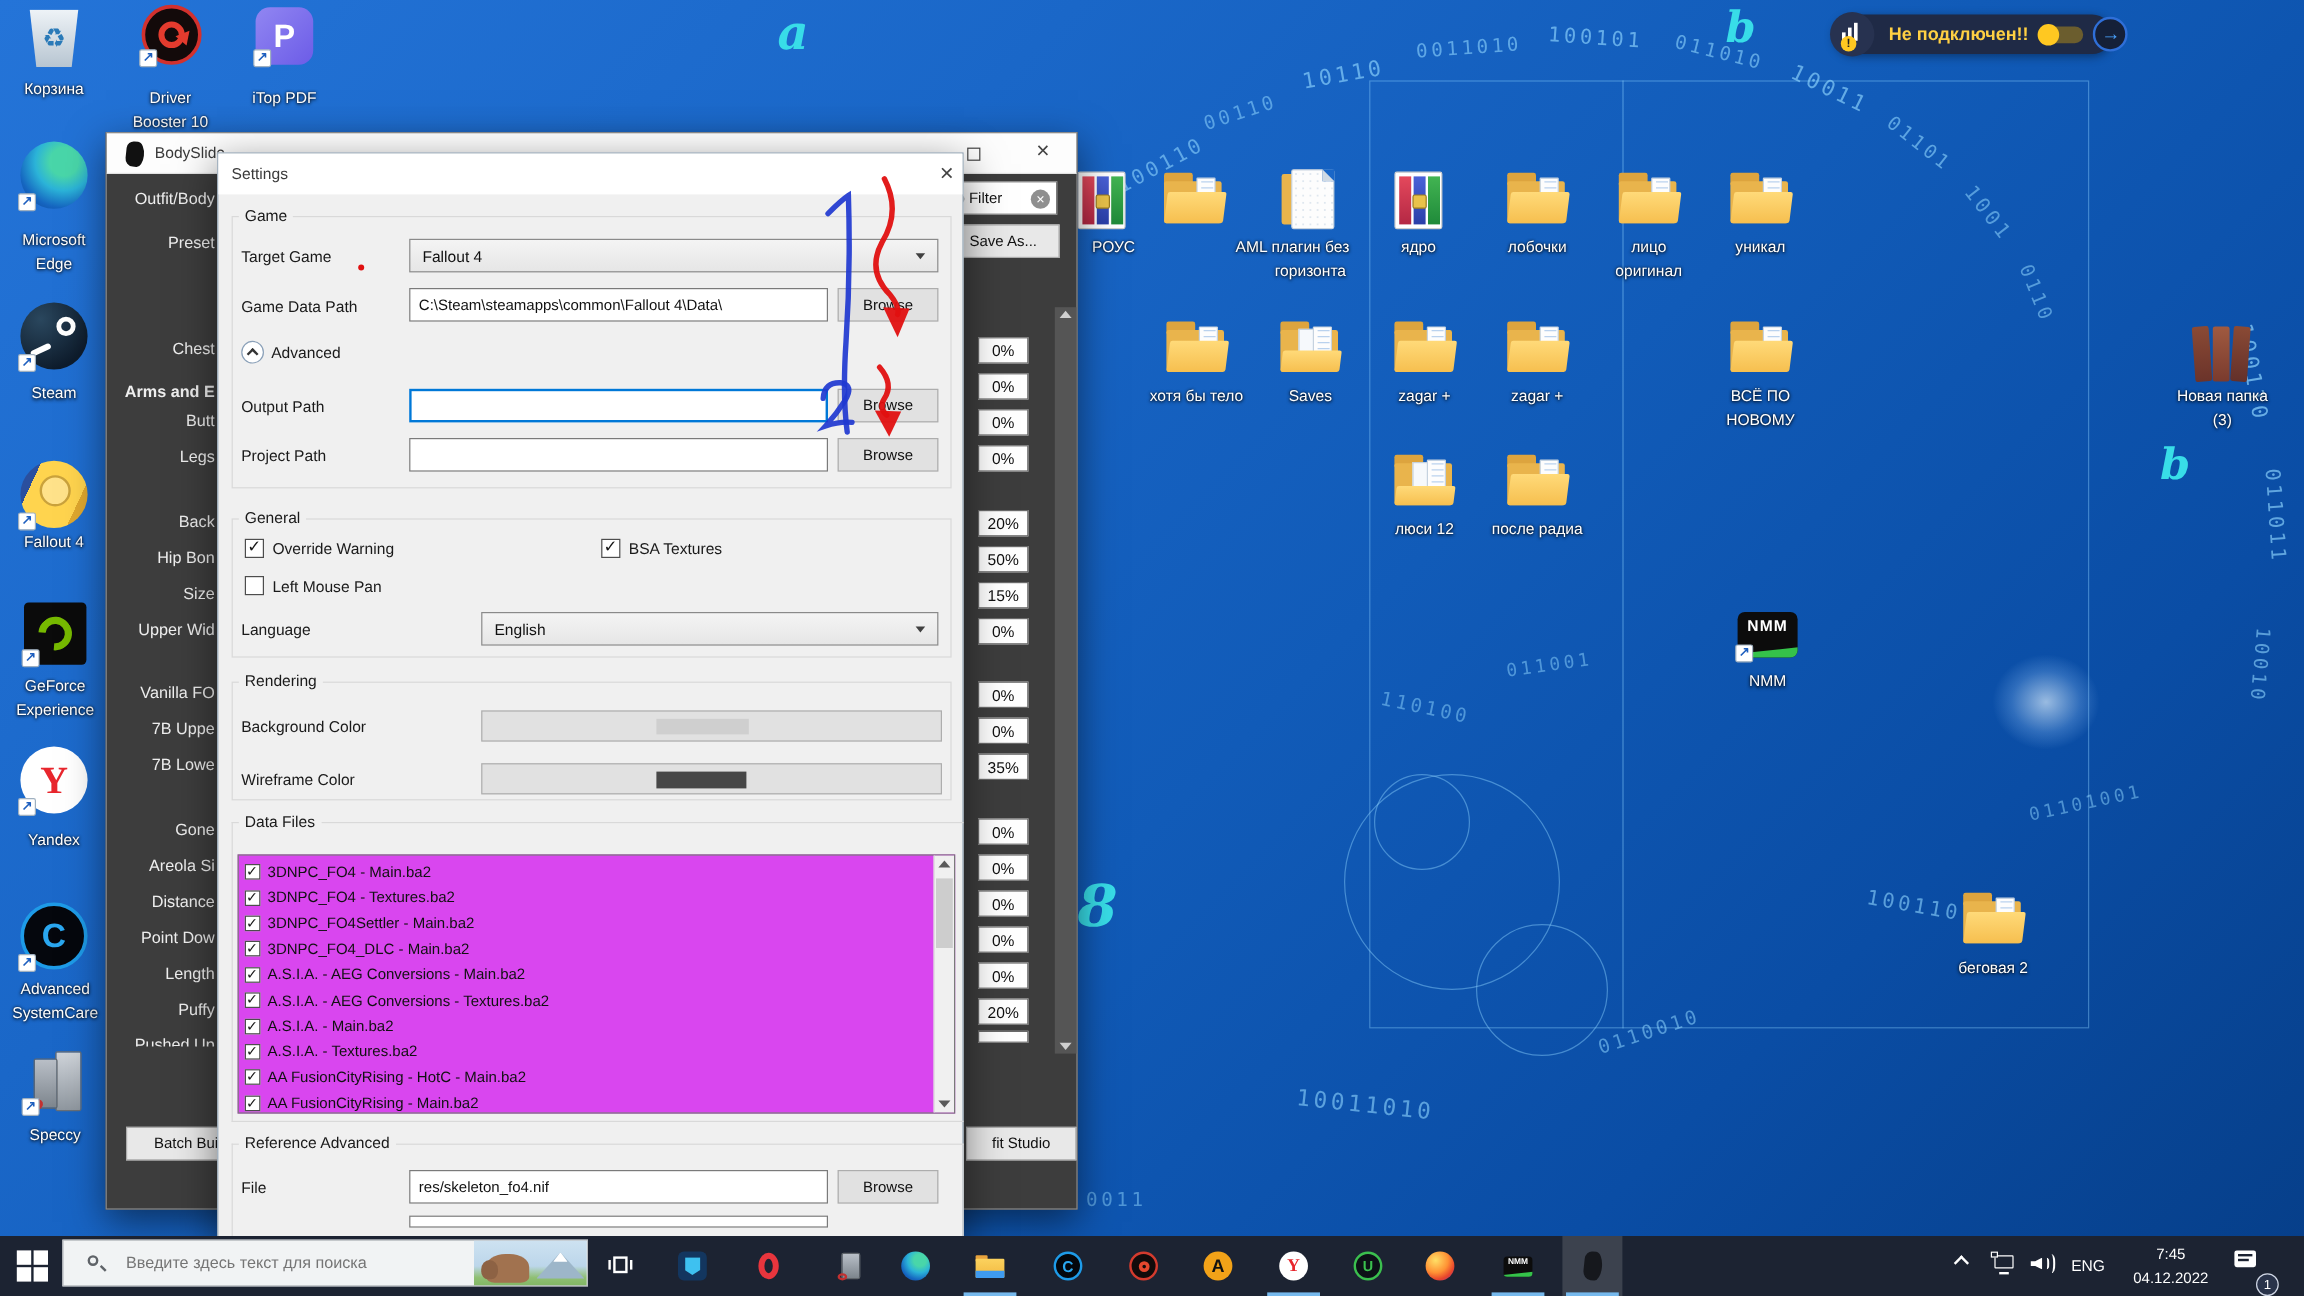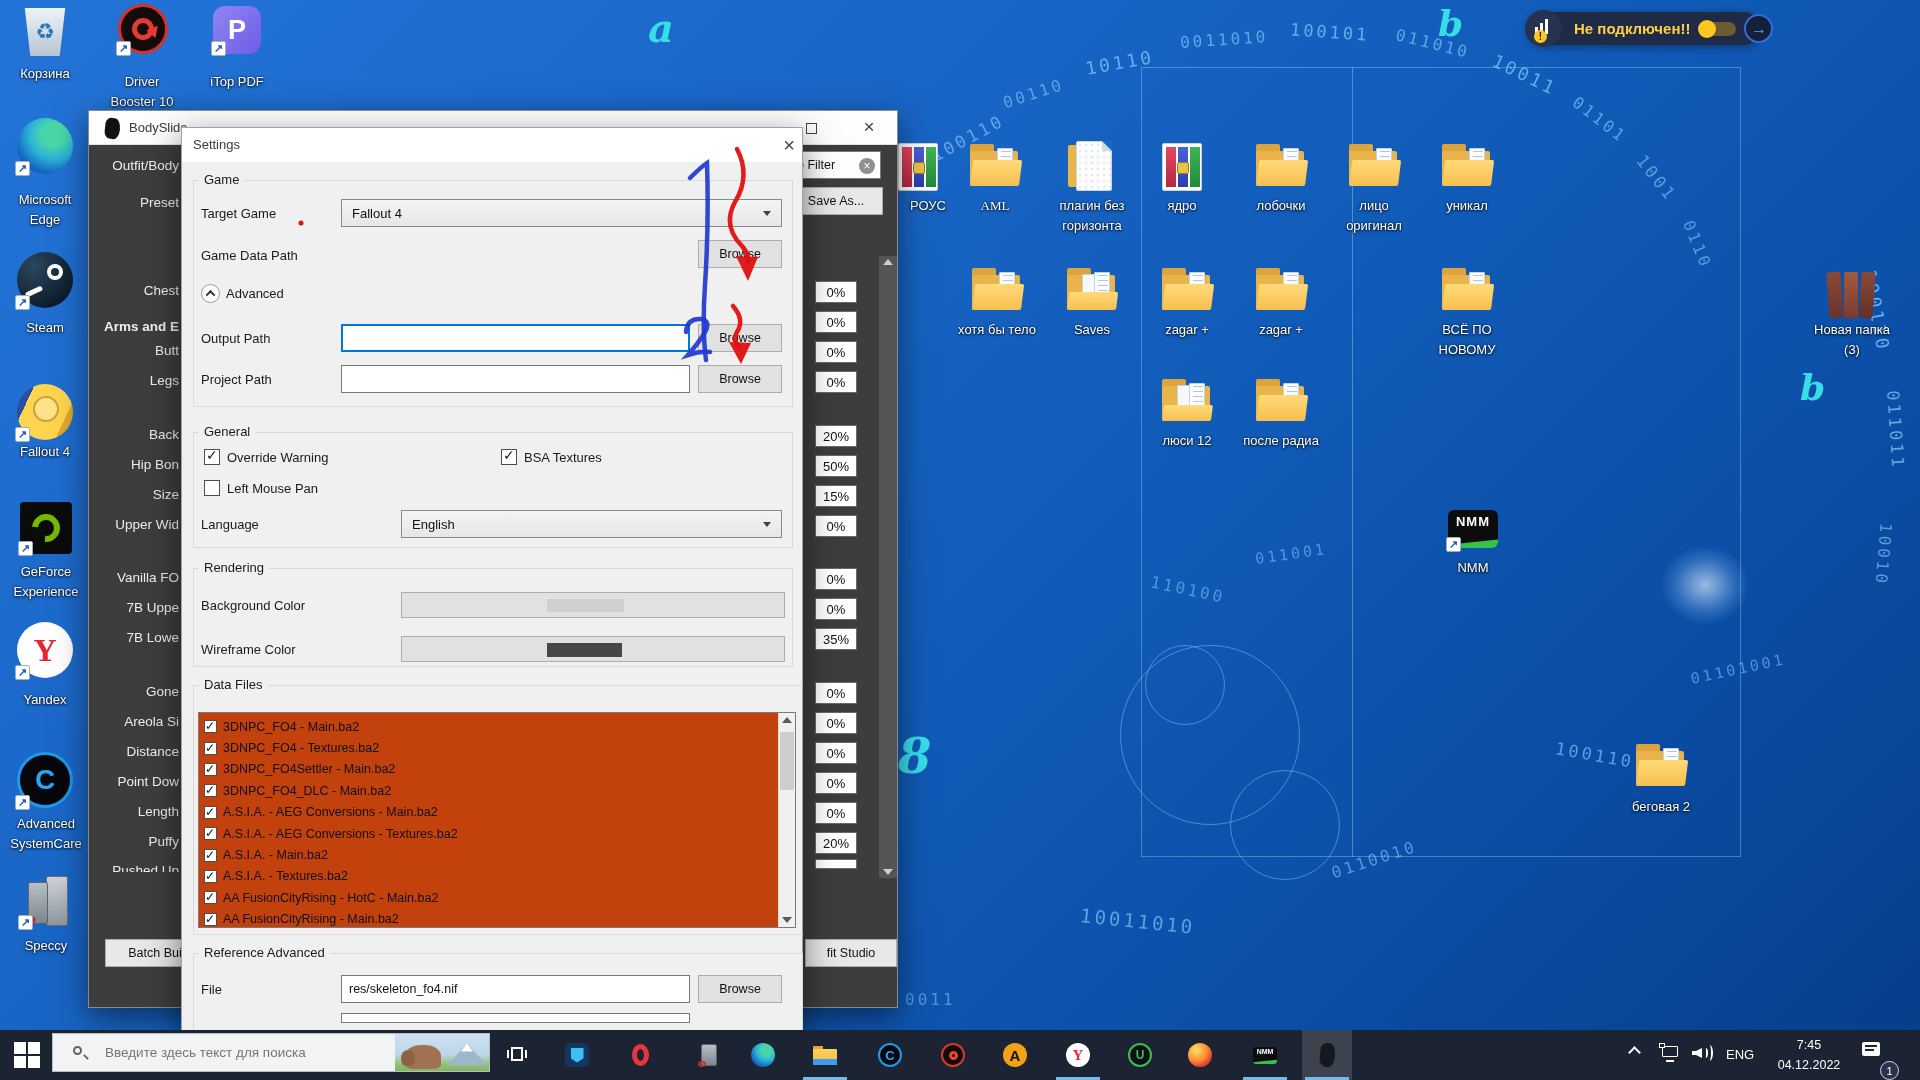--- a/index.html
+++ b/index.html
@@ -50,21 +50,21 @@
   input.inp{outline:none;}
   .inp.focus{border:2px solid #0078d7;}
   .btn{position:absolute;background:#e1e1e1;border:1px solid #adadad;display:flex;align-items:center;justify-content:center;font-size:12.5px;color:#111;overflow:hidden;white-space:nowrap;}
   .combo{position:absolute;background:linear-gradient(#f4f4f4,#e6e6e6);border:1px solid #8a8a8a;display:flex;align-items:center;font-size:13px;color:#111;padding:0 10px;}
   .combo .chev{position:absolute;right:10px;top:50%;margin-top:-2px;width:0;height:0;border-left:4px solid transparent;border-right:4px solid transparent;border-top:5px solid #404040;}
   .cb{width:16px;height:16px;background:#fff;border:1px solid #4d4d4d;position:relative;display:inline-block;}
   .cb.sm{width:13px;height:13px;}
   .cb.on::after{content:"✓";position:absolute;left:1px;top:-2px;font-size:14px;color:#161616;line-height:1;}
   .cb.sm.on::after{font-size:12px;top:-1px;left:0;}
   .chk-row{position:absolute;display:flex;align-items:center;gap:7px;font-size:13px;color:#1a1a1a;}
-  .df-list{position:absolute;background:#c2410c;border:1px solid #7a7a7a;overflow:hidden;padding-top:3px;}
+  .df-list{position:absolute;background:#d946ef;border:1px solid #7a7a7a;overflow:hidden;padding-top:3px;}
   .df-row{display:flex;align-items:center;height:21.4px;padding-left:5px;gap:6px;}
   .df-row .df-label{font-size:12.5px;color:#111;white-space:nowrap;}
   .sb{position:absolute;background:#f0f0f0;border-left:1px solid #dcdcdc;}
   .sb .thumb{position:absolute;left:1px;right:1px;background:#cdcdcd;}
   .tri-up{width:0;height:0;border-left:5px solid transparent;border-right:5px solid transparent;border-bottom:6px solid #5a5a5a;}
   .tri-dn{width:0;height:0;border-left:5px solid transparent;border-right:5px solid transparent;border-top:6px solid #5a5a5a;}
   .winbtn{position:absolute;color:#444;display:flex;align-items:center;justify-content:center;}
   
   #taskbar{position:absolute;left:0;top:1030px;width:1920px;height:50px;background:#1c2332;z-index:40;}
   .tb-ico{position:absolute;top:1041px;width:36px;height:28px;display:flex;align-items:center;justify-content:center;z-index:41;}
@@ -207,21 +207,21 @@
     </div>
   <div class="dlbl" style="left:868px;top:196px;width:120px;">РОУС</div>
   <div class="dicon" style="left:968px;top:143px;">
       <div class="fold">
         <div class="tab"></div>
         <div class="back"></div>
         <div class="page"></div>
         <div class="front"></div>
       </div>
     </div>
-  <div class="dlbl" style="left:935px;top:196px;width:120px;font-family:Liberation Serif, serif;">AML</div>
+  <div class="dlbl" style="left:983px;top:196px;width:120px;">AML</div>
   <div class="dicon" style="left:1068px;top:141px;">
     <div style="position:relative;width:48px;height:50px;">
       <div style="position:absolute;left:0;top:4px;width:16px;height:42px;background:#e9b44c;border-radius:2px;"></div>
       <div style="position:absolute;left:8px;top:0;width:36px;height:50px;background:#fdfdfd;border:1px solid #c9d4df;border-radius:2px;background-image:radial-gradient(#dfe7ef 1px,transparent 1px);background-size:6px 6px;"></div>
       <div style="position:absolute;right:4px;top:0;width:0;height:0;border-left:10px solid #cfdae5;border-top:10px solid #1a67c8;"></div>
     </div>
   </div>
   <div class="dlbl" style="left:1032px;top:196px;width:120px;"><span>плагин без</span><br><span>горизонта</span></div>
   <div class="dicon" style="left:1162px;top:143px;">
       <div class="rar">
@@ -447,20 +447,21 @@
     </div>
 
     <div class="gb" style="left:11px;top:52px;width:600px;height:227px;"></div>
     <span class="gb-lbl" style="left:17px;top:44px;">Game</span>
     <span class="flabel" style="left:19px;top:78px;">Target Game</span>
     <div class="combo" style="left:159px;top:71px;width:441px;height:28px;">
       <span>Fallout 4</span>
         <span class="chev"></span>
     </div>
     <span class="flabel" style="left:19px;top:120px;">Game Data Path</span>
+    <div class="inp" style="left:159px;top:112px;width:349px;height:28px;">C:\Steam\steamapps\common\Fallout 4\Data\</div>
     <div class="btn" style="left:516px;top:112px;width:84px;height:28px;">Browse</div>
     <div style="position:absolute;left:19px;top:156px;display:flex;align-items:center;gap:6px;">
       <span class="circ flexc" style="width:19px;height:19px;border:1px solid #8aa0b8;background:#fff;">
           <i style="display:block;width:7px;height:7px;border-right:2px solid #333;border-bottom:2px solid #333;transform:rotate(-135deg) translate(-1px,-1px);"></i>
         </span>
       <span class="flabel" style="position:static;">Advanced</span>
     </div>
     <span class="flabel" style="left:19px;top:203px;">Output Path</span>
     <input class="inp focus" style="left: 159px; top: 196px; width: 349px; height: 28px;" value="">
     <div class="btn" style="left:516px;top:196px;width:84px;height:28px;">Browse</div>

